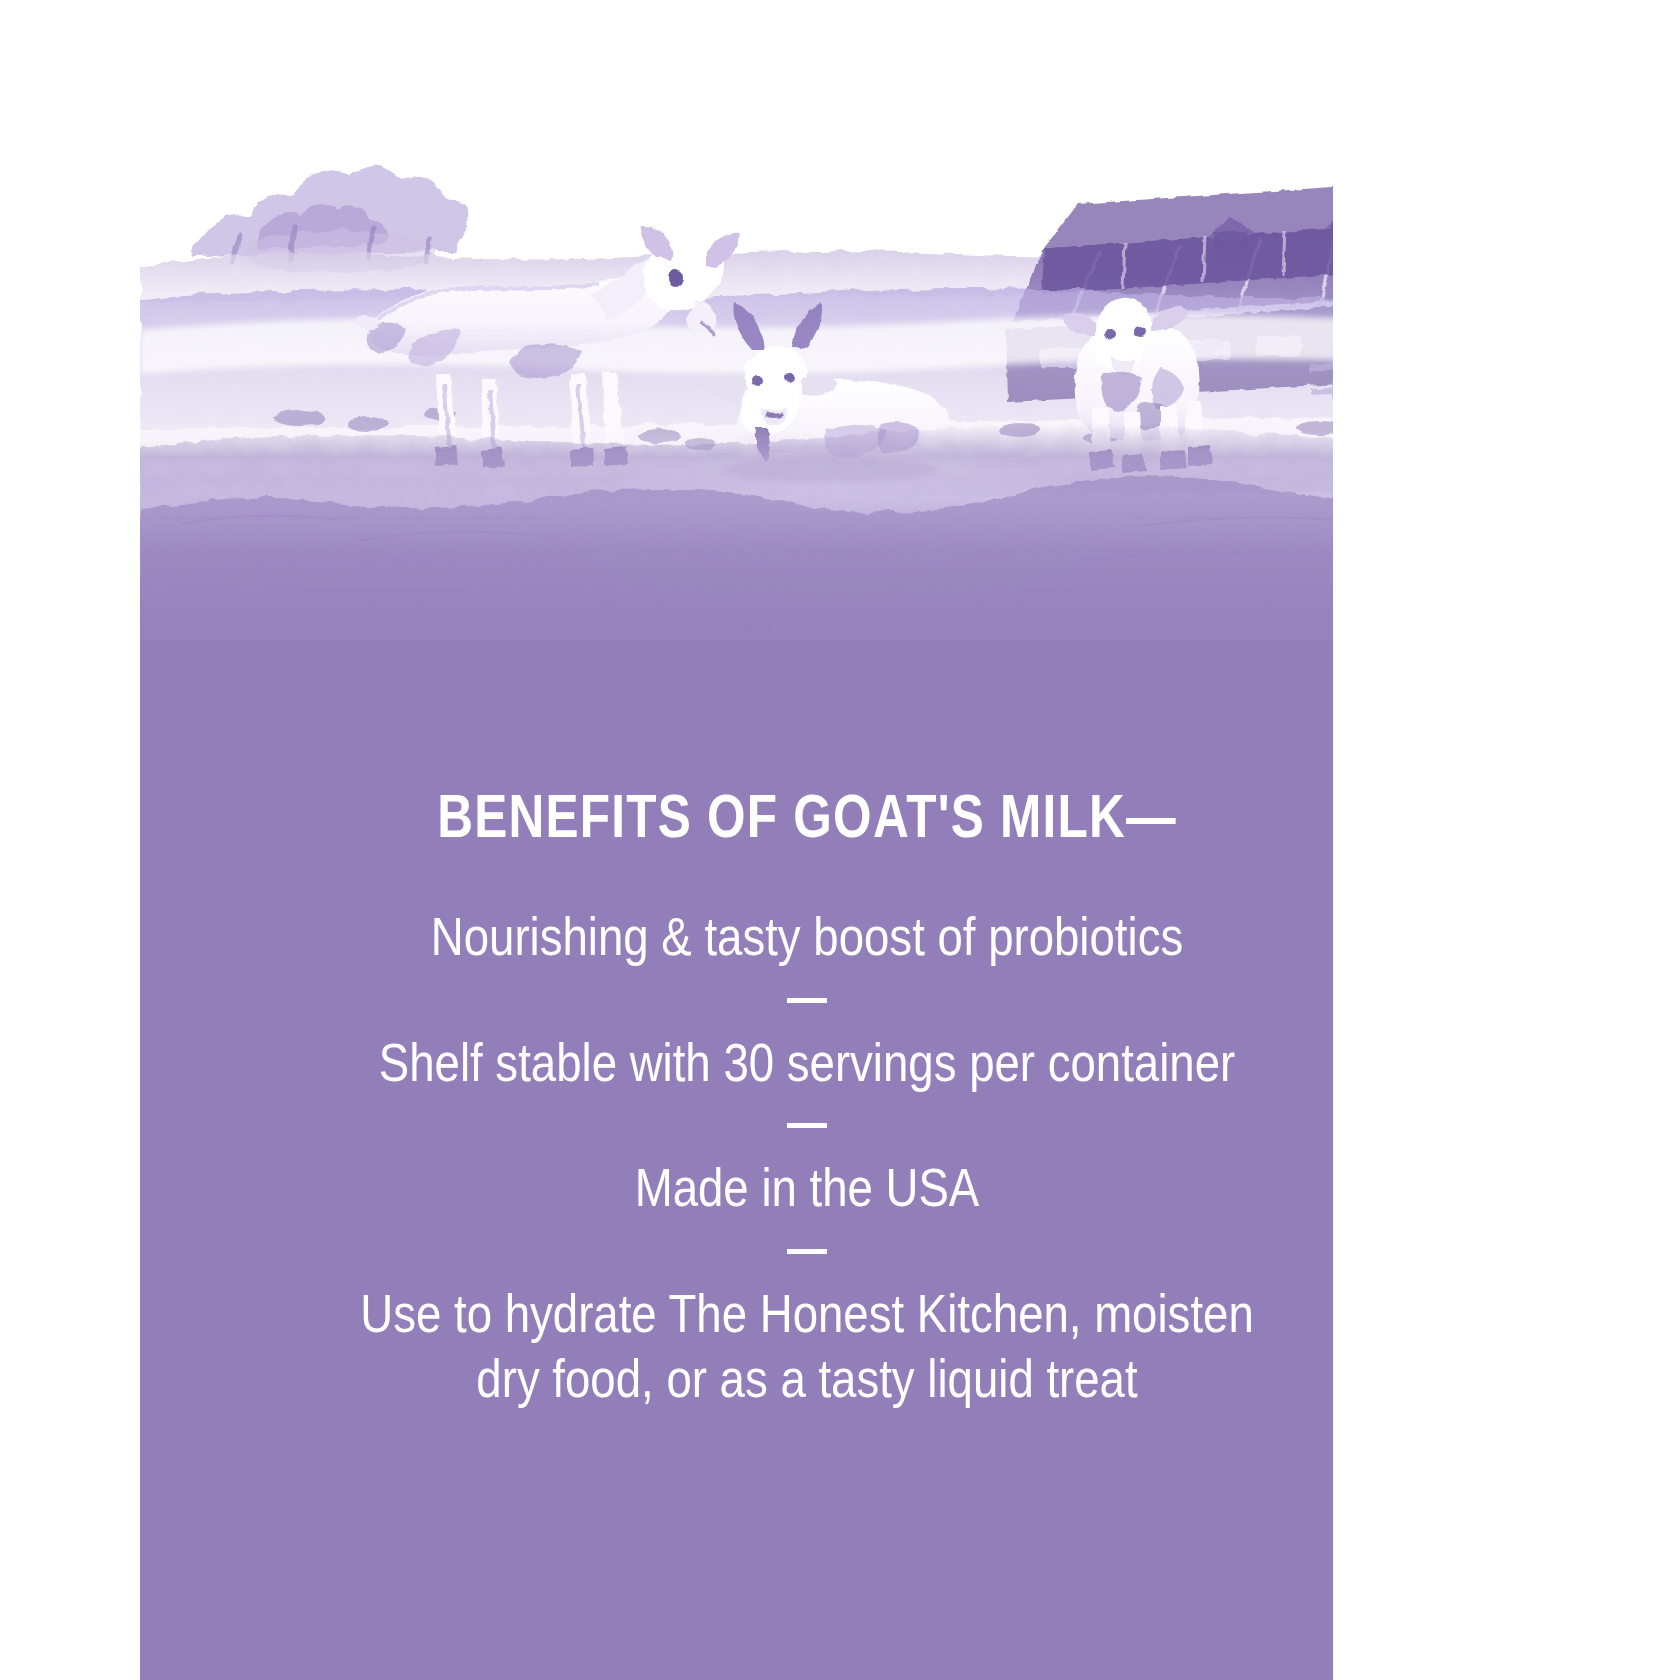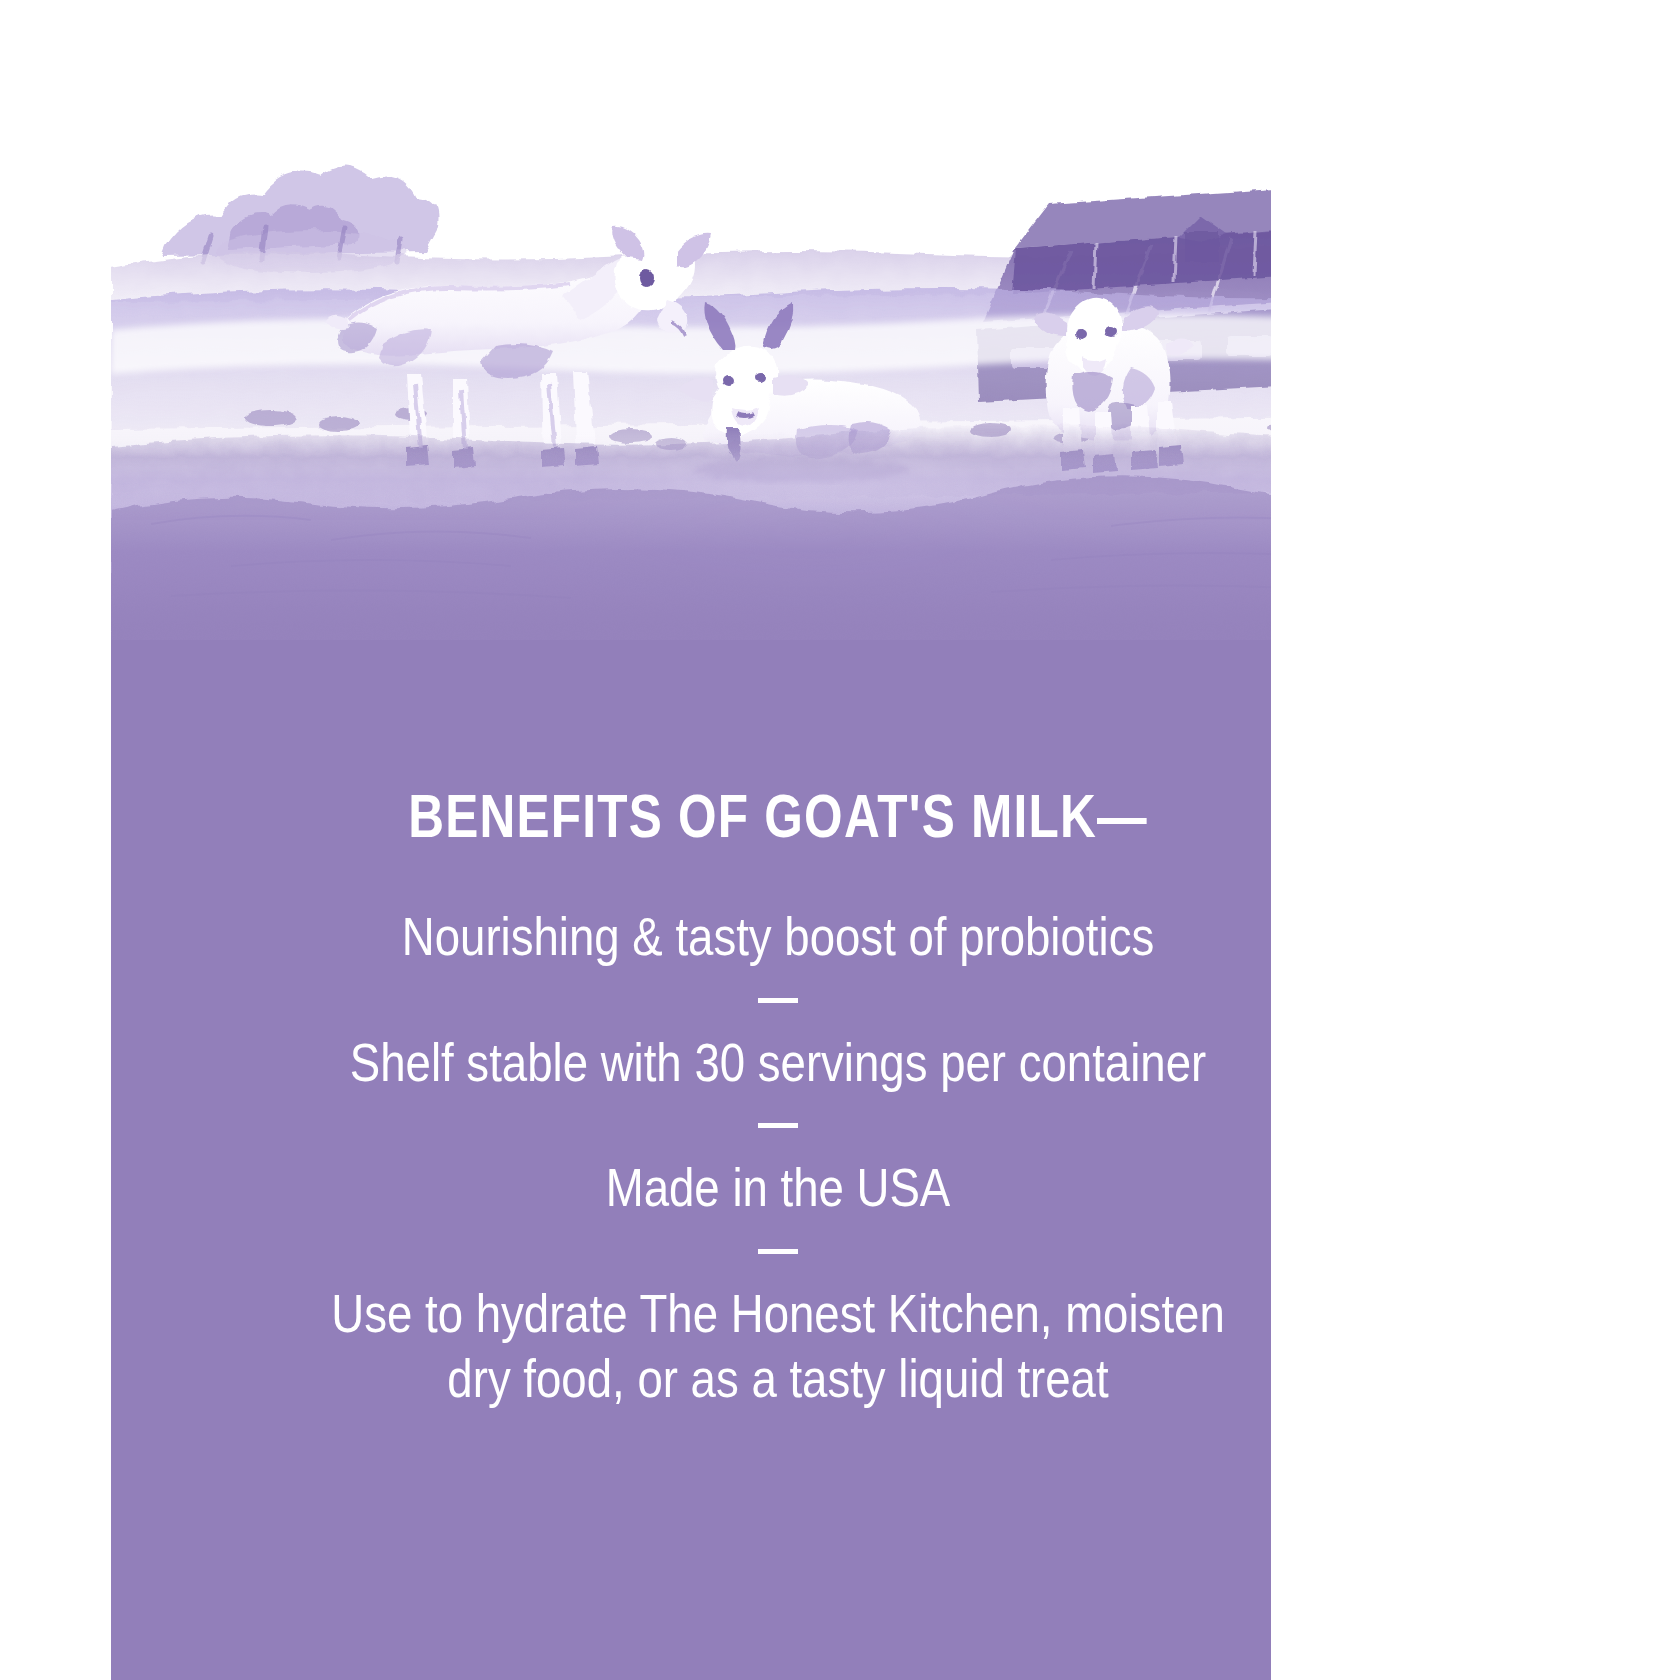--- a/index.html
+++ b/index.html
@@ -17,25 +17,26 @@
   .canvas {
     position: relative;
     width: 1680px;
     height: 1680px;
     background: #ffffff;
   }
 
   
   .panel {
     position: absolute;
-    left: 111px;
+    left: 140px;
     top: 0px;
     width: 1160px;
     height: 1680px;
     overflow: hidden;
+    padding-left: 33px;
   }
 
   
   .illustration {
     position: absolute;
     left: 0;
     top: 0;
     width: 1334px;
     height: 700px;
     background: #ffffff;

